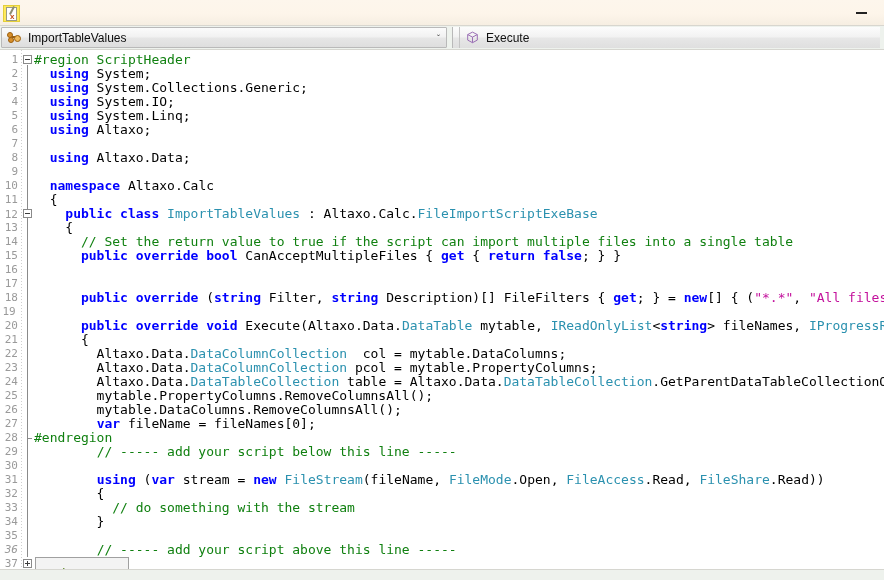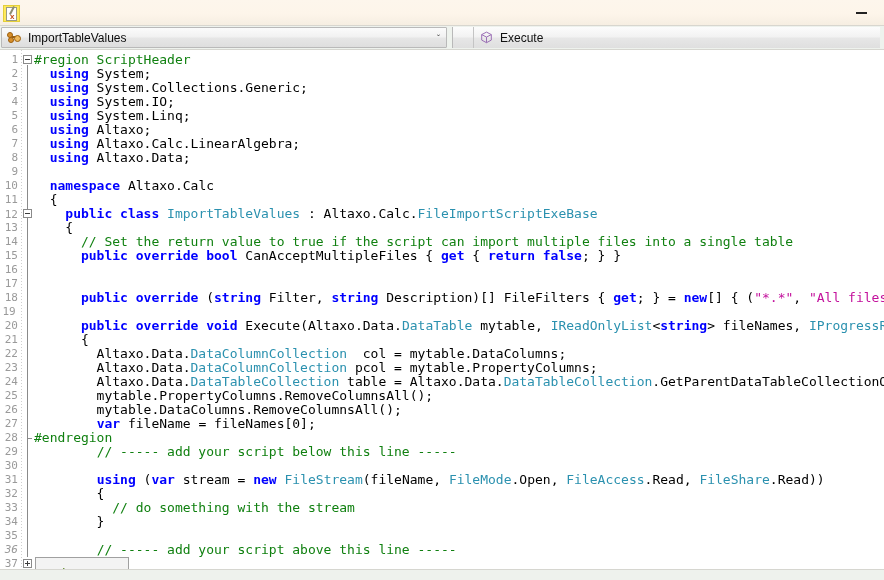--- a/index.html
+++ b/index.html
@@ -96,21 +96,21 @@
     margin-left:6px;font-size:12px;color:#0c0c0c;
     white-space:nowrap;overflow:hidden;
   }
   .combo .combo-arrow{
     position:absolute;right:6px;top:50%;transform:translateY(-50%);
     font-size:9px;color:#3a3a3a;line-height:9px;
   }
   .execute-btn{
     flex:0 0 auto;
     margin:1px 0px 1px 4px;
-    padding:0 10px 0 20px;
+    padding:0 10px 0 6px;
     min-width:428px;
     box-sizing:border-box;
     background:linear-gradient(to bottom,#fcfcfc 0%,#f2f2f2 48%,#e7e7e7 52%,#dfdfdf 100%);
     border:1px solid #b9b9b9;
     border-bottom:0;border-right:0;border-top:0;
     display:flex;align-items:center;
   }
   .exec-inner{
     display:flex;align-items:center;
     height:21px;padding:0 8px 0 6px;
@@ -313,21 +313,20 @@
           <span class="vl"></span>
         </div>
       </div>
     <div class="codearea">
         <div class="codeline" style="top: 3px; left: 0px;"><span class="pp">#region ScriptHeader</span></div>
         <div class="codeline" style="top: 17px; left: 0px; text-align: center;">  <span class="kw">using</span> System;</div>
         <div class="codeline" style="top: 31px; left: 0px;">  <span class="kw">using</span> System.Collections.Generic;</div>
         <div class="codeline" style="top: 45px; left: 0px;">  <span class="kw">using</span> System.IO;</div>
         <div class="codeline" style="top: 59px; left: 0px;">  <span class="kw">using</span> System.Linq;</div>
         <div class="codeline" style="top: 73px; left: 0px;">  <span class="kw">using</span> Altaxo;</div>
-        <div class="codeline" style="top: 87px; left: 0px;">  <span class="kw">using</span> Altaxo.Calc.LinearAlgebra;</div>
         <div class="codeline" style="top: 101px; left: 0px;">  <span class="kw">using</span> Altaxo.Data;</div>
         <div class="codeline" style="top: 129px; left: 0px;">  <span class="kw">namespace</span> Altaxo.Calc</div>
         <div class="codeline" style="top: 143px; left: 0px;">  {</div>
         <div class="codeline" style="top: 157px; left: 0px;">    <span class="kw">public</span> <span class="kw">class</span> <span class="typ">ImportTableValues</span> : Altaxo.Calc.<span class="typ">FileImportScriptExeBase</span></div>
         <div class="codeline" style="top: 171px; left: 0px;">    {</div>
         <div class="codeline" style="top: 185px; left: 0px;">      <span class="cm">// Set the return value to true if the script can import multiple files into a single table</span></div>
         <div class="codeline" style="top: 199px; left: 0px;">      <span class="kw">public</span> <span class="kw">override</span> <span class="kw">bool</span> CanAcceptMultipleFiles { <span class="kw">get</span> { <span class="kw">return</span> <span class="kw">false</span>; } }</div>
         <div class="codeline" style="top: 241px; left: 0px;">      <span class="kw">public</span> <span class="kw">override</span> (<span class="kw">string</span> Filter, <span class="kw">string</span> Description)[] FileFilters { <span class="kw">get</span>; } = <span class="kw">new</span>[] { (<span class="str">"*.*"</span>, <span class="str">"All files(*.*)"</span>) };</div>
         <div class="codeline" style="top: 269px; left: 0px;">      <span class="kw">public</span> <span class="kw">override</span> <span class="kw">void</span> Execute(Altaxo.Data.<span class="typ">DataTable</span> mytable, <span class="typ">IReadOnlyList</span>&lt;<span class="kw">string</span>&gt; fileNames, <span class="typ">IProgressReporter</span> reporter)</div>
         <div class="codeline" style="top: 283px; left: 0px;">      {</div>

